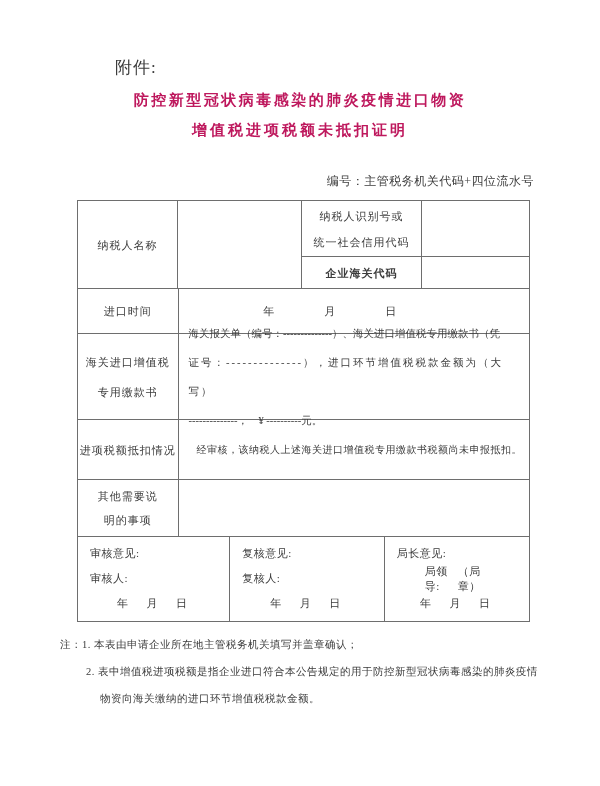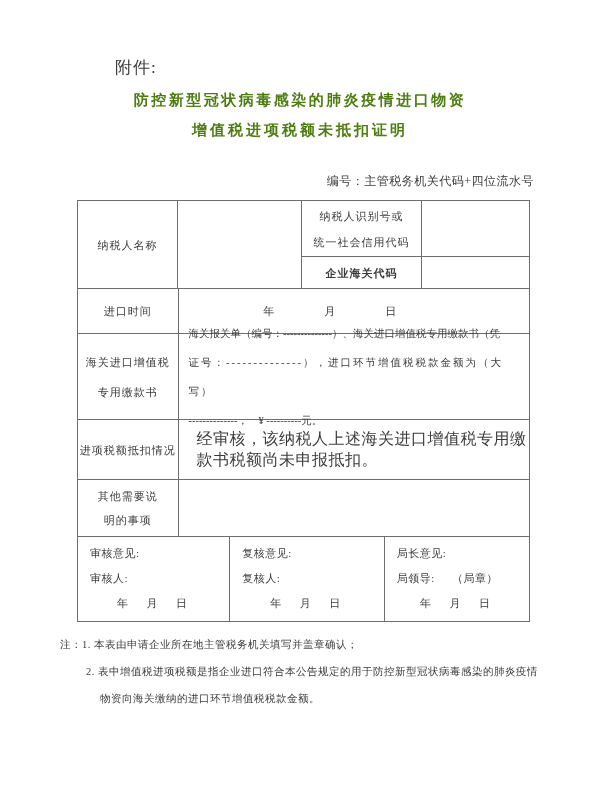--- a/index.html
+++ b/index.html
@@ -11,21 +11,21 @@
     color: #3b3b3b;
   }
   .page { position: absolute; inset: 0; background: #fff; }
 
   .attachment {
     position: absolute; left: 75px; top: 56px;
     font-size: 17px; letter-spacing: 1px; margin-left: 40px;
   }
   .title {
     position: absolute; left: 0; width: 600px;
-    text-align: center; font-weight: bold; font-size: 15px; color: #4d7c0f;
+    text-align: center; font-weight: bold; font-size: 15px; color: #be185d;
   }
   .t1 { top: 91px; letter-spacing: 2.5px; }
   .t2 { top: 121px; letter-spacing: 3px; }
   .serial {
     position: absolute; top: 173px; right: 66px;
     font-size: 12px; letter-spacing: 0.5px;
   }
 
   
   .table {
@@ -54,35 +54,35 @@
   .cert-label { line-height: 30px; }
   .other-label { line-height: 24px; }
 
   .content {
     display: flex; flex-direction: column; justify-content: center;
     padding: 4px 8px 4px 10px; font-size: 10.5px; line-height: 29px;
   }
   .content .ln2 { letter-spacing: 2px; }
   .deduction {
     display: flex; align-items: center;
-    padding-left: 18px; font-size: 16px; letter-spacing: 0.5px;
+    padding-left: 18px; font-size: 10px; letter-spacing: 0.5px;
   }
 
   .date-line { display: flex; align-items: center; justify-content: center; }
   .date-line.import { gap: 50px; transform: translateX(-24px); }
   .date-line.small { gap: 18px; justify-content: center; font-size: 11px; }
 
   .sign {
     display: flex; flex-direction: column; justify-content: space-between;
     padding: 9px 15px 10px 12px; font-size: 11px; letter-spacing: 0.5px;
   }
   .s1 { width: 153px; }
   .s2 { width: 155px; }
   .s3 { width: 145px; }
-  .person-row { display: flex; }
+  .person-row { display: flex; margin-left: 28px; }
   .seal { margin-left: auto; padding-right: 16px; }
 
   
   .notes {
     position: absolute; left: 60px; top: 631px;
     font-size: 10.5px; line-height: 27px; letter-spacing: 0.5px;
   }
   .notes .n2 { margin-left: 26px; }
   .notes .n3 { margin-left: 40px; }
 </style>

